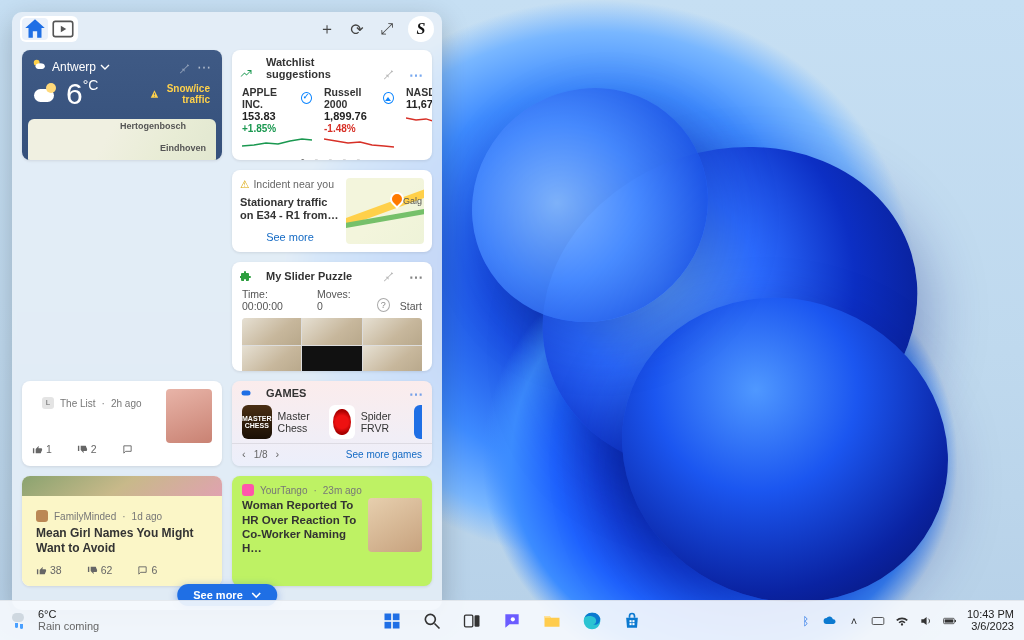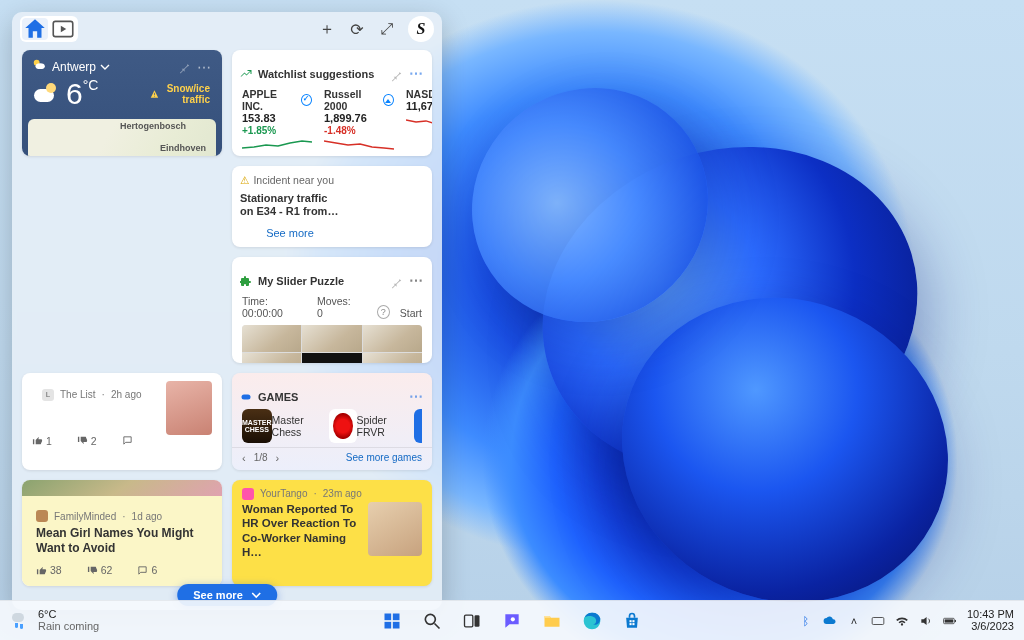--- a/index.html
+++ b/index.html
@@ -54,21 +54,21 @@
   .w-header{height:32px;display:flex;align-items:center;padding:2px 8px 0 8px;gap:4px;}
   .w-header .seg{display:flex;gap:2px;background:#fff;border-radius:6px;padding:2px;}
   .seg button{width:26px;height:22px;border:none;background:transparent;border-radius:4px;display:flex;align-items:center;justify-content:center;}
   .seg button.active{background:#eaf1fb;}
   .w-header .spacer{flex:1}
   .w-header .hbtn{width:26px;height:26px;border:none;background:transparent;border-radius:4px;display:flex;align-items:center;justify-content:center;font-size:16px;color:#444;}
   .avatar{width:26px;height:26px;border-radius:50%;background:#fff;display:flex;align-items:center;justify-content:center;font-family:Georgia,serif;font-style:italic;font-weight:bold;color:#111;margin-left:4px;}
   .w-body{flex:1;overflow:hidden auto;padding:6px 10px 24px 10px;display:grid;grid-template-columns:1fr 1fr;gap:10px;align-content:start;position:relative;}
   .w-body::-webkit-scrollbar{width:5px}.w-body::-webkit-scrollbar-thumb{background:rgba(0,0,0,.3);border-radius:3px;}
   .card{background:#fff;border-radius:8px;box-shadow:0 1px 3px rgba(0,0,0,.1);font-size:11px;color:#333;overflow:hidden;}
-  .card-head{display:flex;align-items:flex-start;padding:6px 8px 2px 8px;gap:6px;font-weight:600;font-size:11px;margin-top:12px;}
+  .card-head{display:flex;align-items:flex-end;padding:6px 8px 2px 8px;gap:14px;font-weight:600;font-size:11px;}
   .card-head .grow{flex:1}
   .pin{width:14px;height:14px;opacity:.6}
   .dots{font-size:14px;letter-spacing:1px;opacity:.6;line-height:10px;}
 
   
   .weather-card{background:linear-gradient(180deg,#3f5a85 0%, #35507b 100%);color:#fff;grid-column:1;}
   .wc-top{display:flex;align-items:center;padding:8px 10px 0 10px;gap:6px;font-size:12px;}
   .wc-top .city{display:flex;align-items:center;gap:4px;}
   .wc-now{display:flex;align-items:center;justify-content:space-between;padding:2px 12px 8px 10px;}
   .wc-now .temp-block{display:flex;align-items:center;gap:8px;}
@@ -115,39 +115,39 @@
   .puzzle .meta .grow{flex:1}
   .puzzle .meta .help{width:14px;height:14px;border-radius:50%;border:1px solid #aaa;text-align:center;line-height:12px;font-size:9px;color:#888;}
   .puzzle .grid{margin:2px 10px 4px 10px;height:84px;border-radius:4px;background:#ddd;position:relative;overflow:hidden;
      display:grid;grid-template-columns:repeat(3,1fr);grid-template-rows:repeat(3,1fr);gap:1px;}
   .puzzle .tile{background:linear-gradient(140deg,#e6e0d3 0%, #c7b79c 60%, #b8a88b 100%);}
   .puzzle .tile.empty{background:#111;}
 
   
   .games-card{background:linear-gradient(180deg,#fbecec 0%, #eceffb 100%);}
   .games-card .row{display:flex;gap:8px;align-items:center;padding:4px 10px;}
-  .game{display:flex;align-items:center;font-size:10.5px;}
+  .game{display:flex;align-items:center;gap:6px;font-size:10.5px;}
   .game .thumb{width:34px;height:34px;border-radius:6px;background:#333;display:flex;align-items:center;justify-content:center;color:#fff;font-size:7px;font-weight:700;text-align:center;line-height:1;}
   .games-card .pgr{display:flex;align-items:center;justify-content:space-between;border-top:1px solid rgba(0,0,0,.08);padding:4px 10px 6px 10px;font-size:10px;color:#666;}
   .chev{font-size:11px;color:#666;}
 
   
   .news{display:flex;flex-direction:column;}
   .news .src{display:flex;align-items:center;gap:6px;padding:8px 10px 2px 10px;font-size:10px;color:#777;}
   .news .src .dot{width:12px;height:12px;border-radius:3px;background:#ccc;display:inline-block;}
   .news .headline{font-size:12px;font-weight:600;line-height:1.25;padding:2px 10px 8px 10px;}
   .news .metrics{display:flex;align-items:center;gap:25px;padding:0 10px 8px 10px;font-size:10.5px;color:#666;}
   .news .metrics span{display:flex;align-items:center;gap:3px;}
   .news.row-layout .top-row{display:flex;gap:8px;padding:8px 10px 0 10px;}
   .news.row-layout .top-row .txt{flex:1}
   .news.row-layout .thumb{width:46px;height:54px;border-radius:4px;background:linear-gradient(160deg,#e8b4a8 0%, #c98273 100%);}
   .news.big .hero{height:100px;background:linear-gradient(145deg,#8aa36f 0%, #c8b98a 50%, #e0a2b0 100%);}
   .news.big.yellow-foot .foot-area{background:#fbf6c7;}
   .foot-area{padding:6px 4px 2px 4px;}
-  .news.story3{background:#fde047;}
+  .news.story3{background:#bef264;}
   .news.story3 .body-row{display:flex;gap:8px;padding:0 10px 8px 10px;}
   .news.story3 .body-row .txt{flex:1;font-size:11.5px;font-weight:600;line-height:1.25;}
   .news.story3 .thumb{width:54px;height:54px;border-radius:4px;background:linear-gradient(150deg,#e7cfae 0%, #c7a27e 100%);}
 
   
   .see-more-pill{position:absolute;left:50%;bottom:4px;transform:translateX(-50%);
      background:#1f6fe5;color:#fff;font-size:11px;font-weight:600;border-radius:14px;
      padding:5px 16px;display:flex;align-items:center;gap:8px;box-shadow:0 2px 8px rgba(30,90,200,.4);}
 
   .lnk{color:#146ac4;}
@@ -282,20 +282,24 @@
     <div class="card" style="grid-column:2">
       <div class="traffic">
         <div class="body">
           <div class="title">
               <span style="color:#d9a400">⚠</span>
               <span>Incident near you</span>
             </div>
           <div class="msg">Stationary traffic on E34 - R1 from…</div>
         </div>
         <div class="see lnk">See more</div>
+        <div class="map">
+          <div class="mpin"></div>
+          <span style="position:absolute;right:2px;top:18px;font-size:9px;color:#555">Galg</span>
+        </div>
       </div>
     </div>
 
     <div class="card puzzle" style="grid-column:2">
       <div class="card-head">
         <svg width="12" height="12" viewBox="0 0 24 24">
             <path fill="#2e9e3f" d="M10 2a2 2 0 012 2v2h4a2 2 0 012 2v4h2a2 2 0 110 4h-2v4a2 2 0 01-2 2h-4v-2a2 2 0 10-4 0v2H4a2 2 0 01-2-2v-4H0a2 2 0 110-4h2V8a2 2 0 012-2h4V4a2 2 0 012-2z"></path>
           </svg>
         <span class="grow">My Slider Puzzle</span>
         <svg class="pin" viewBox="0 0 24 24">

